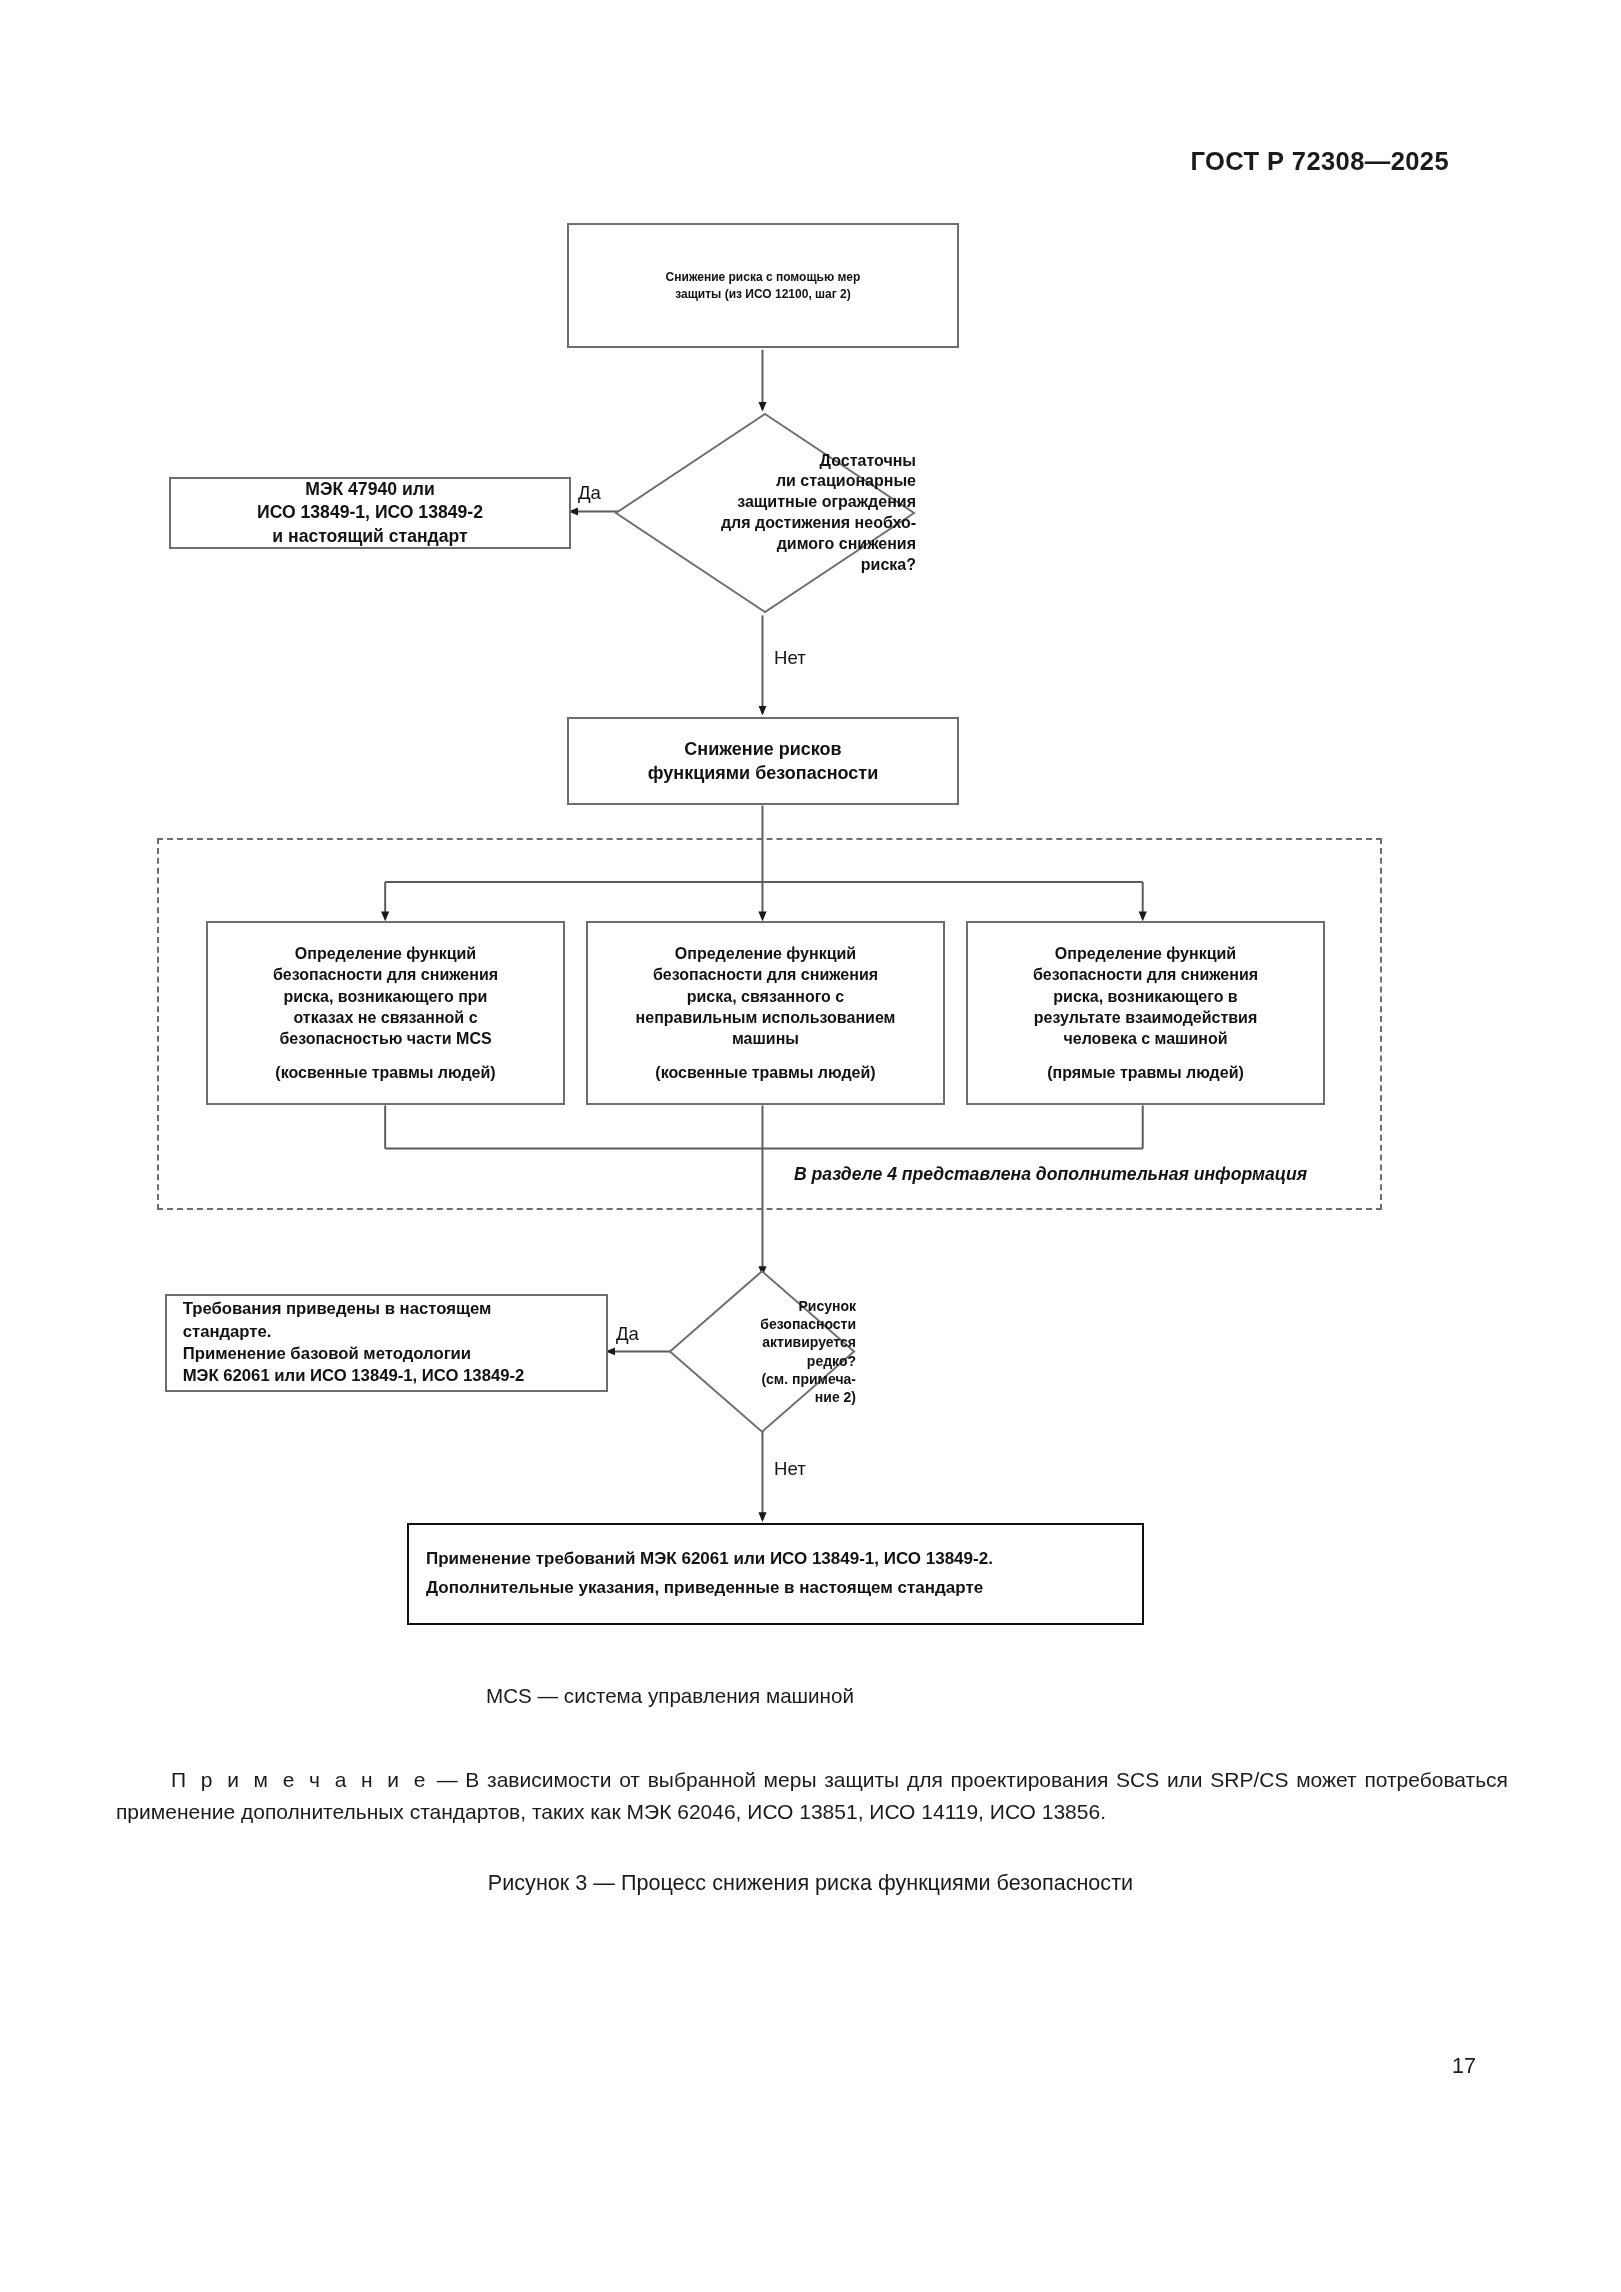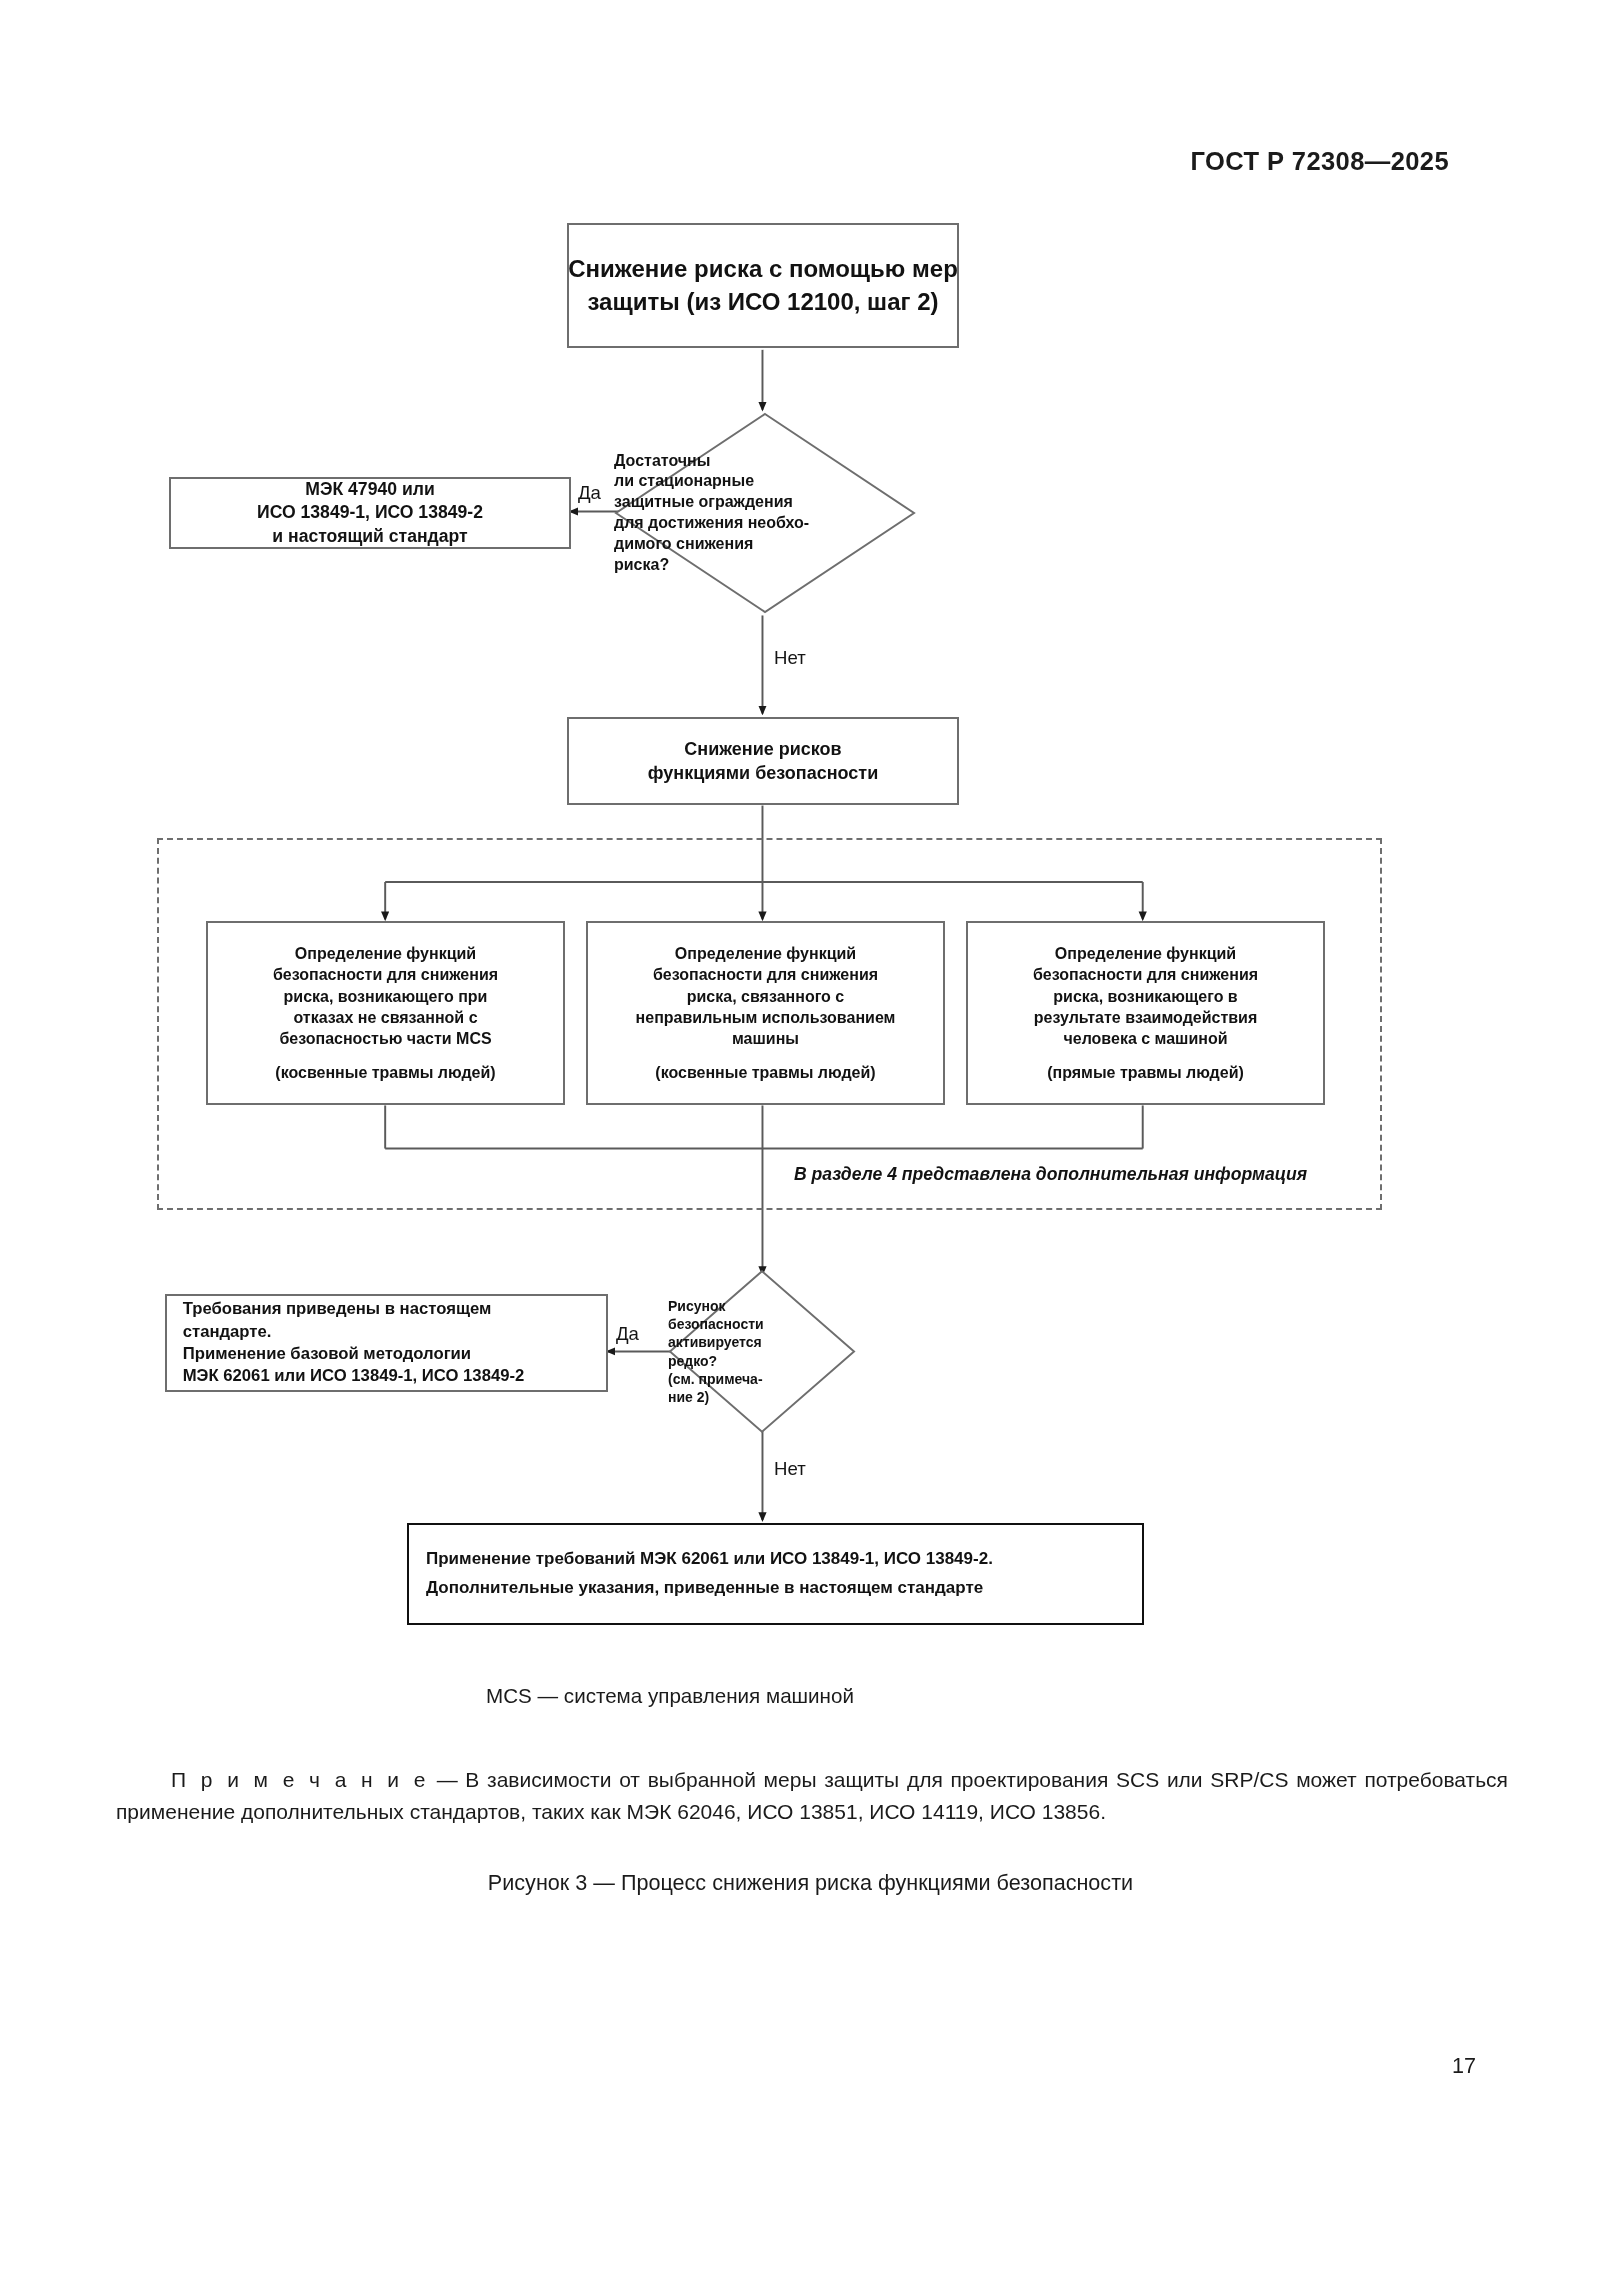--- a/index.html
+++ b/index.html
@@ -76,21 +76,21 @@
     z-index: 3;
   }
   .diamond .dtext {
     position: absolute;
     left: 0; top: 0;
     width: 100%;
     height: 100%;
     display: flex;
     flex-direction: column;
     justify-content: center;
-    align-items: flex-start;
+    align-items: flex-end;
     text-align: center;
     font-weight: bold;
     color: #121212;
     line-height: 1.3;
   }
   .diamond .dtext .ln { white-space: nowrap; }
 
   
   .dash-region {
     position: absolute;
@@ -199,21 +199,21 @@
         <line x1="393" y1="1172" x2="1166" y2="1172"></line>
 
         <line x1="778" y1="1128" x2="778" y2="1300" marker-end="url(#ah)"></line>
 
         <line x1="684" y1="1379" x2="620" y2="1379" marker-end="url(#ah)"></line>
 
         <line x1="778" y1="1460" x2="778" y2="1551" marker-end="url(#ah)"></line>
       </g>
     </svg>
 
-    <div class="node" style="left:567px; top:223px; width:392px; height:125px; font-size:24px;">
+    <div class="node" style="left:567px; top:223px; width:392px; height:125px; font-size:12px;">
       <span class="ln">Снижение риска с помощью  мер</span>
       <span class="ln">защиты (из ИСО 12100, шаг 2)</span>
     </div>
 
     <div class="diamond" style="left:614px; top:412px; width:302px; height:202px;">
       <svg width="302" height="202" viewBox="0 0 308 206" style="position:absolute;left:0;top:0;">
         <polygon points="154,2 306,103 154,204 2,103" fill="#ffffff" stroke="#6e6e6e" stroke-width="2"></polygon>
       </svg>
       <div class="dtext" style="font-size:16px;">
         <span class="ln">Достаточны</span>

